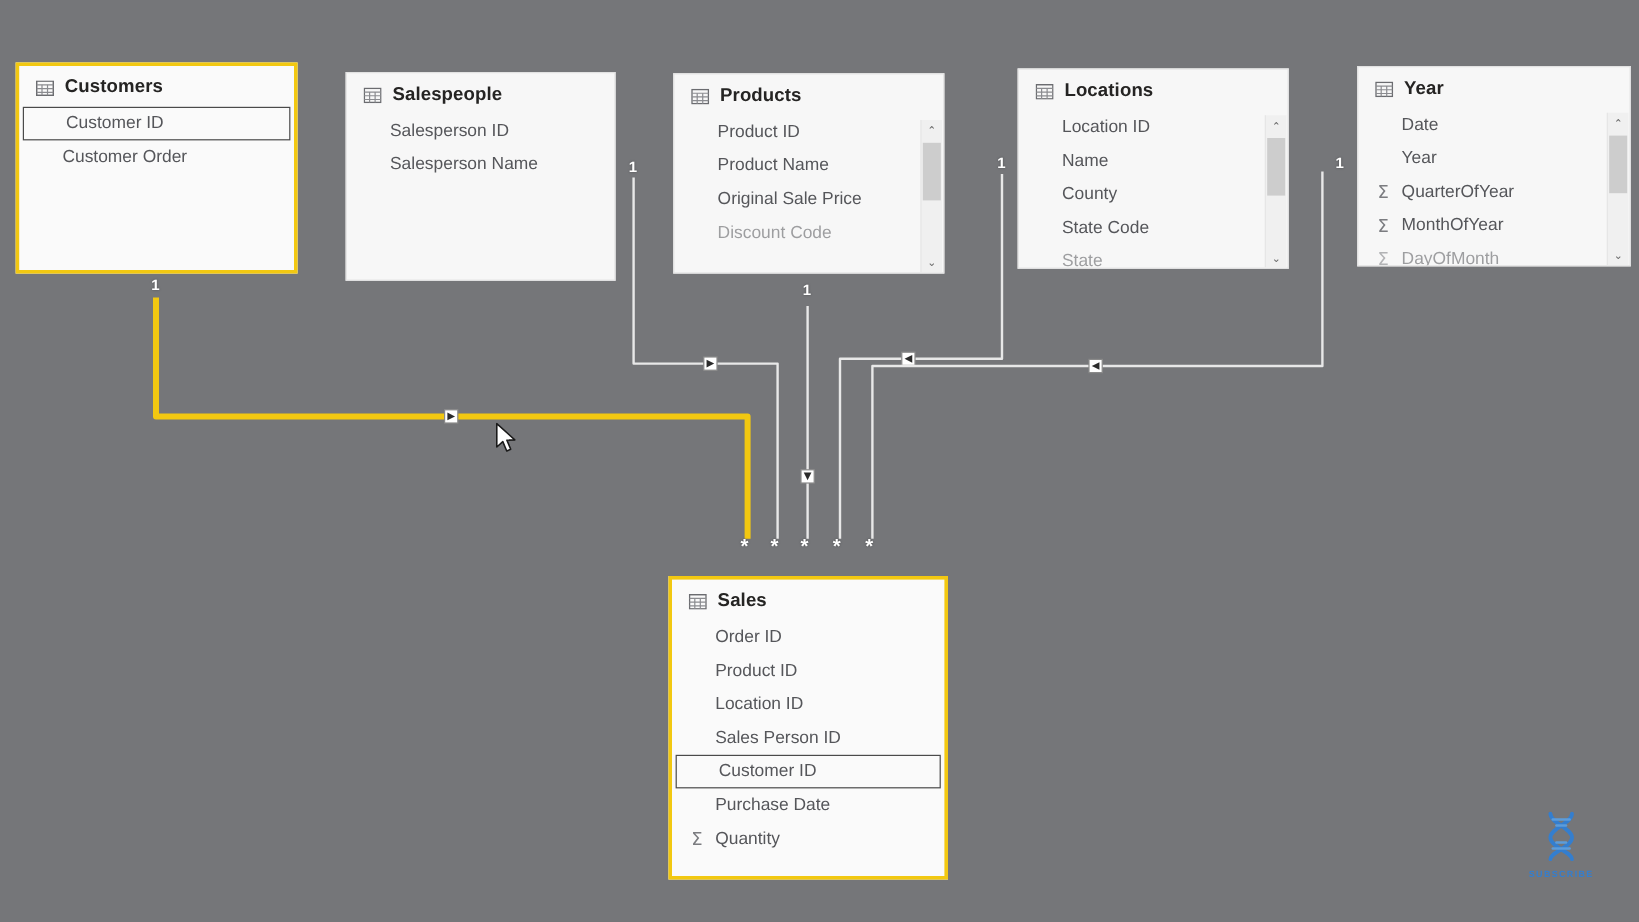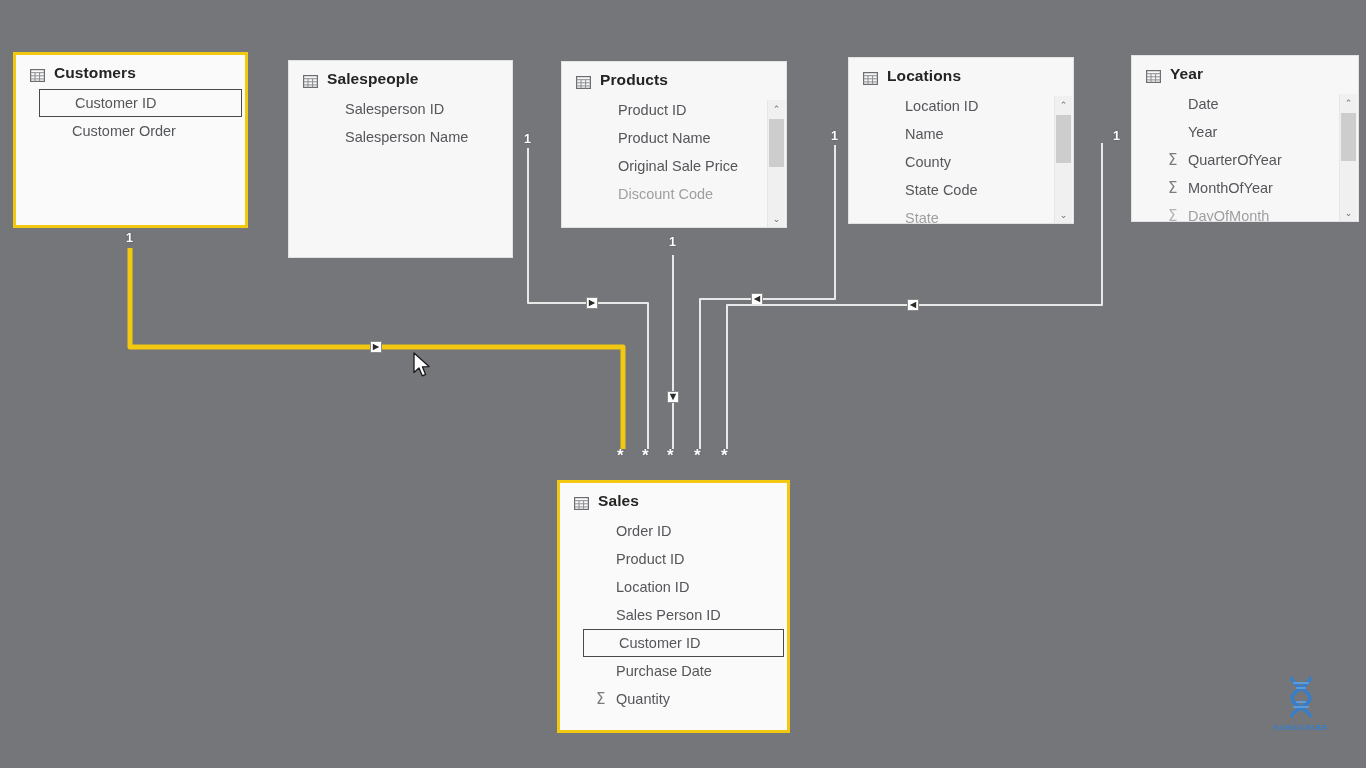--- a/index.html
+++ b/index.html
@@ -39,21 +39,21 @@
     border: 1px solid #e2e2e2;
     background: #f7f7f7;
   }
   .table-card.highlight {
     border: 3px solid #f2c811;
     background: #fafafa;
   }
 
   .table-header {
     display: flex;
-    align-items: flex-end;
+    align-items: center;
     gap: 9px;
     padding: 9px 0 4px 14px;
     box-sizing: border-box;
   }
   .table-title {
     font-size: 15.5px;
     font-weight: bold;
     color: #252423;
     letter-spacing: 0.1px;
     white-space: nowrap;
@@ -63,21 +63,20 @@
   .grid-icon {
     width: 15px;
     height: 13px;
     flex: 0 0 auto;
     display: block;
   }
 
   .field-list {
     position: relative;
     padding-top: 3px;
-    padding-left: 20px;
   }
   .field-row {
     position: relative;
     display: flex;
     align-items: center;
     height: 28px;
     box-sizing: border-box;
     padding-left: 36px;
     color: #55565a;
     font-size: 14.5px;
@@ -223,21 +222,21 @@
         </div>
         <div class="field-list">
           <div class="field-row selected">
             <span>Customer ID</span>
           </div>
           <div class="field-row">
             <span>Customer Order</span>
           </div>
         </div>
       </div>
-      <div class="table-card plain" style="left: 288px; top: 60px; width: 225px; height: 198px;">
+      <div class="table-card plain" style="left: 288px; top: 60px; width: 225px; height: 174px;">
         <div class="table-header">
           <svg class="grid-icon" viewBox="0 0 15 13">
             <rect x="0.6" y="0.6" width="13.8" height="11.8" fill="none" stroke="#6b6c70" stroke-width="1.2"></rect>
             <line x1="0.6" x2="14.4" y1="3.7" y2="3.7" stroke="#8b8c90" stroke-width="1"></line>
             <line x1="0.6" x2="14.4" y1="6.8" y2="6.8" stroke="#8b8c90" stroke-width="1"></line>
             <line x1="0.6" x2="14.4" y1="9.9" y2="9.9" stroke="#8b8c90" stroke-width="1"></line>
             <line y1="3.7" y2="12.4" x1="5" x2="5" stroke="#8b8c90" stroke-width="1"></line>
             <line y1="3.7" y2="12.4" x1="9.6" x2="9.6" stroke="#8b8c90" stroke-width="1"></line>
           </svg>
           <span class="table-title">Salespeople</span>

